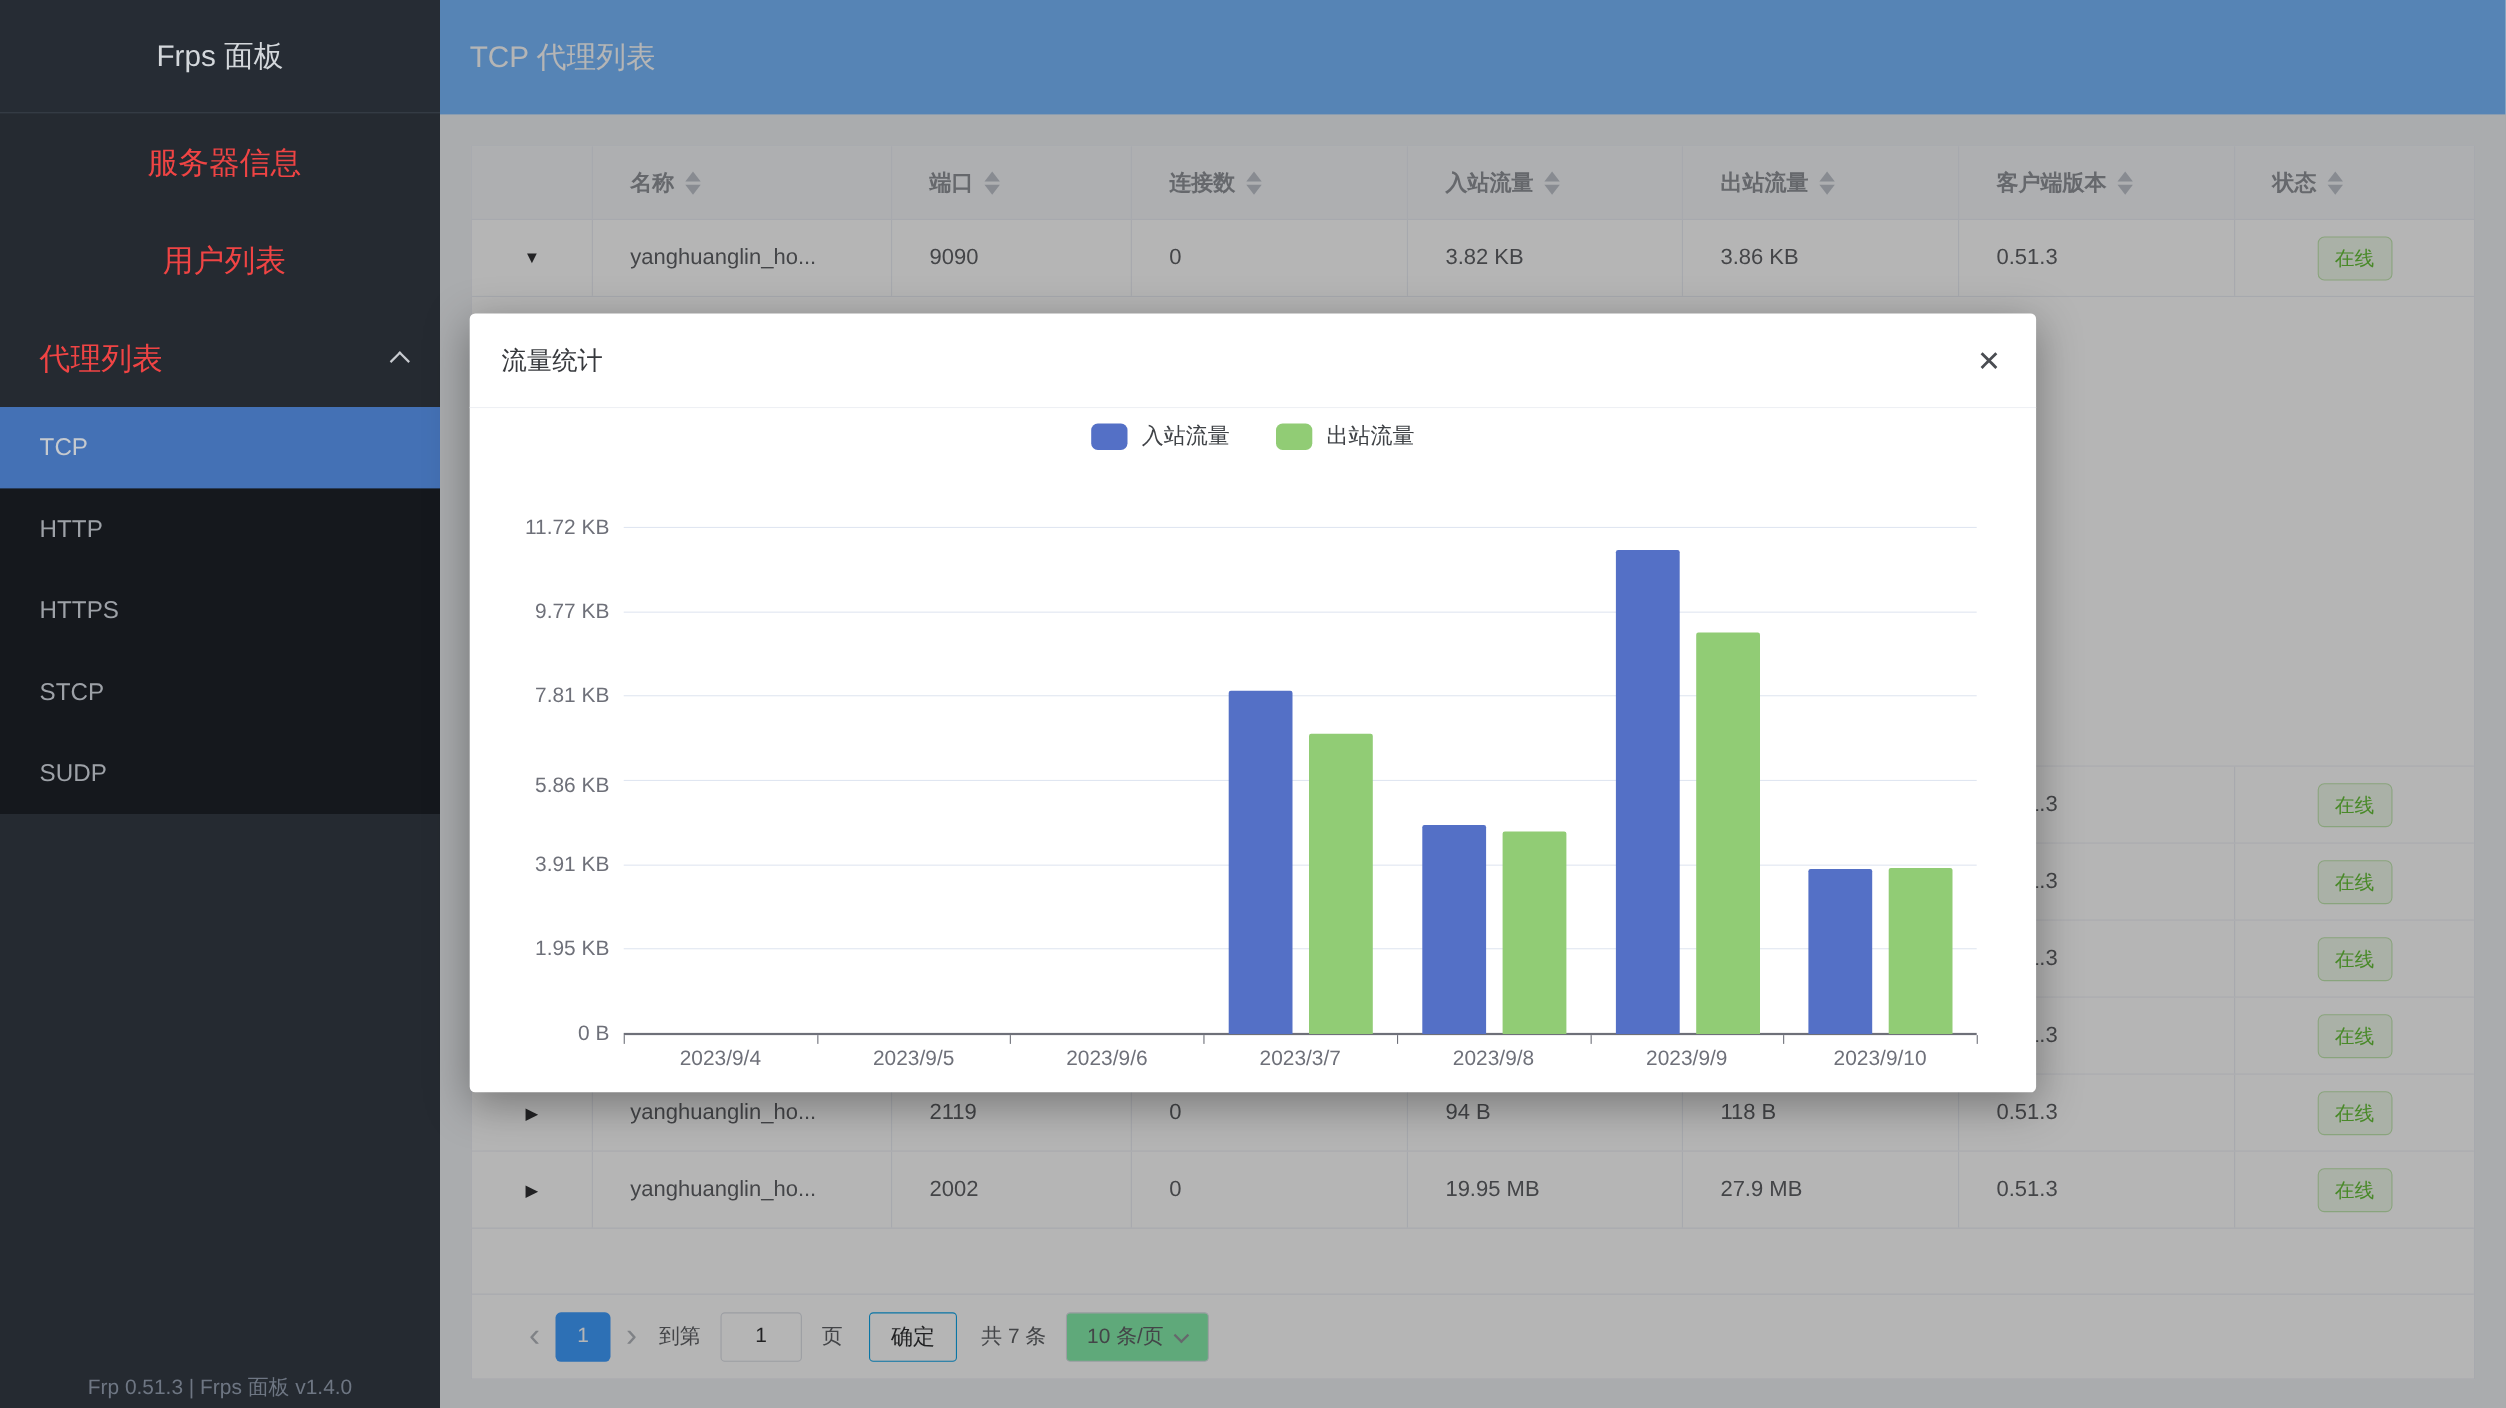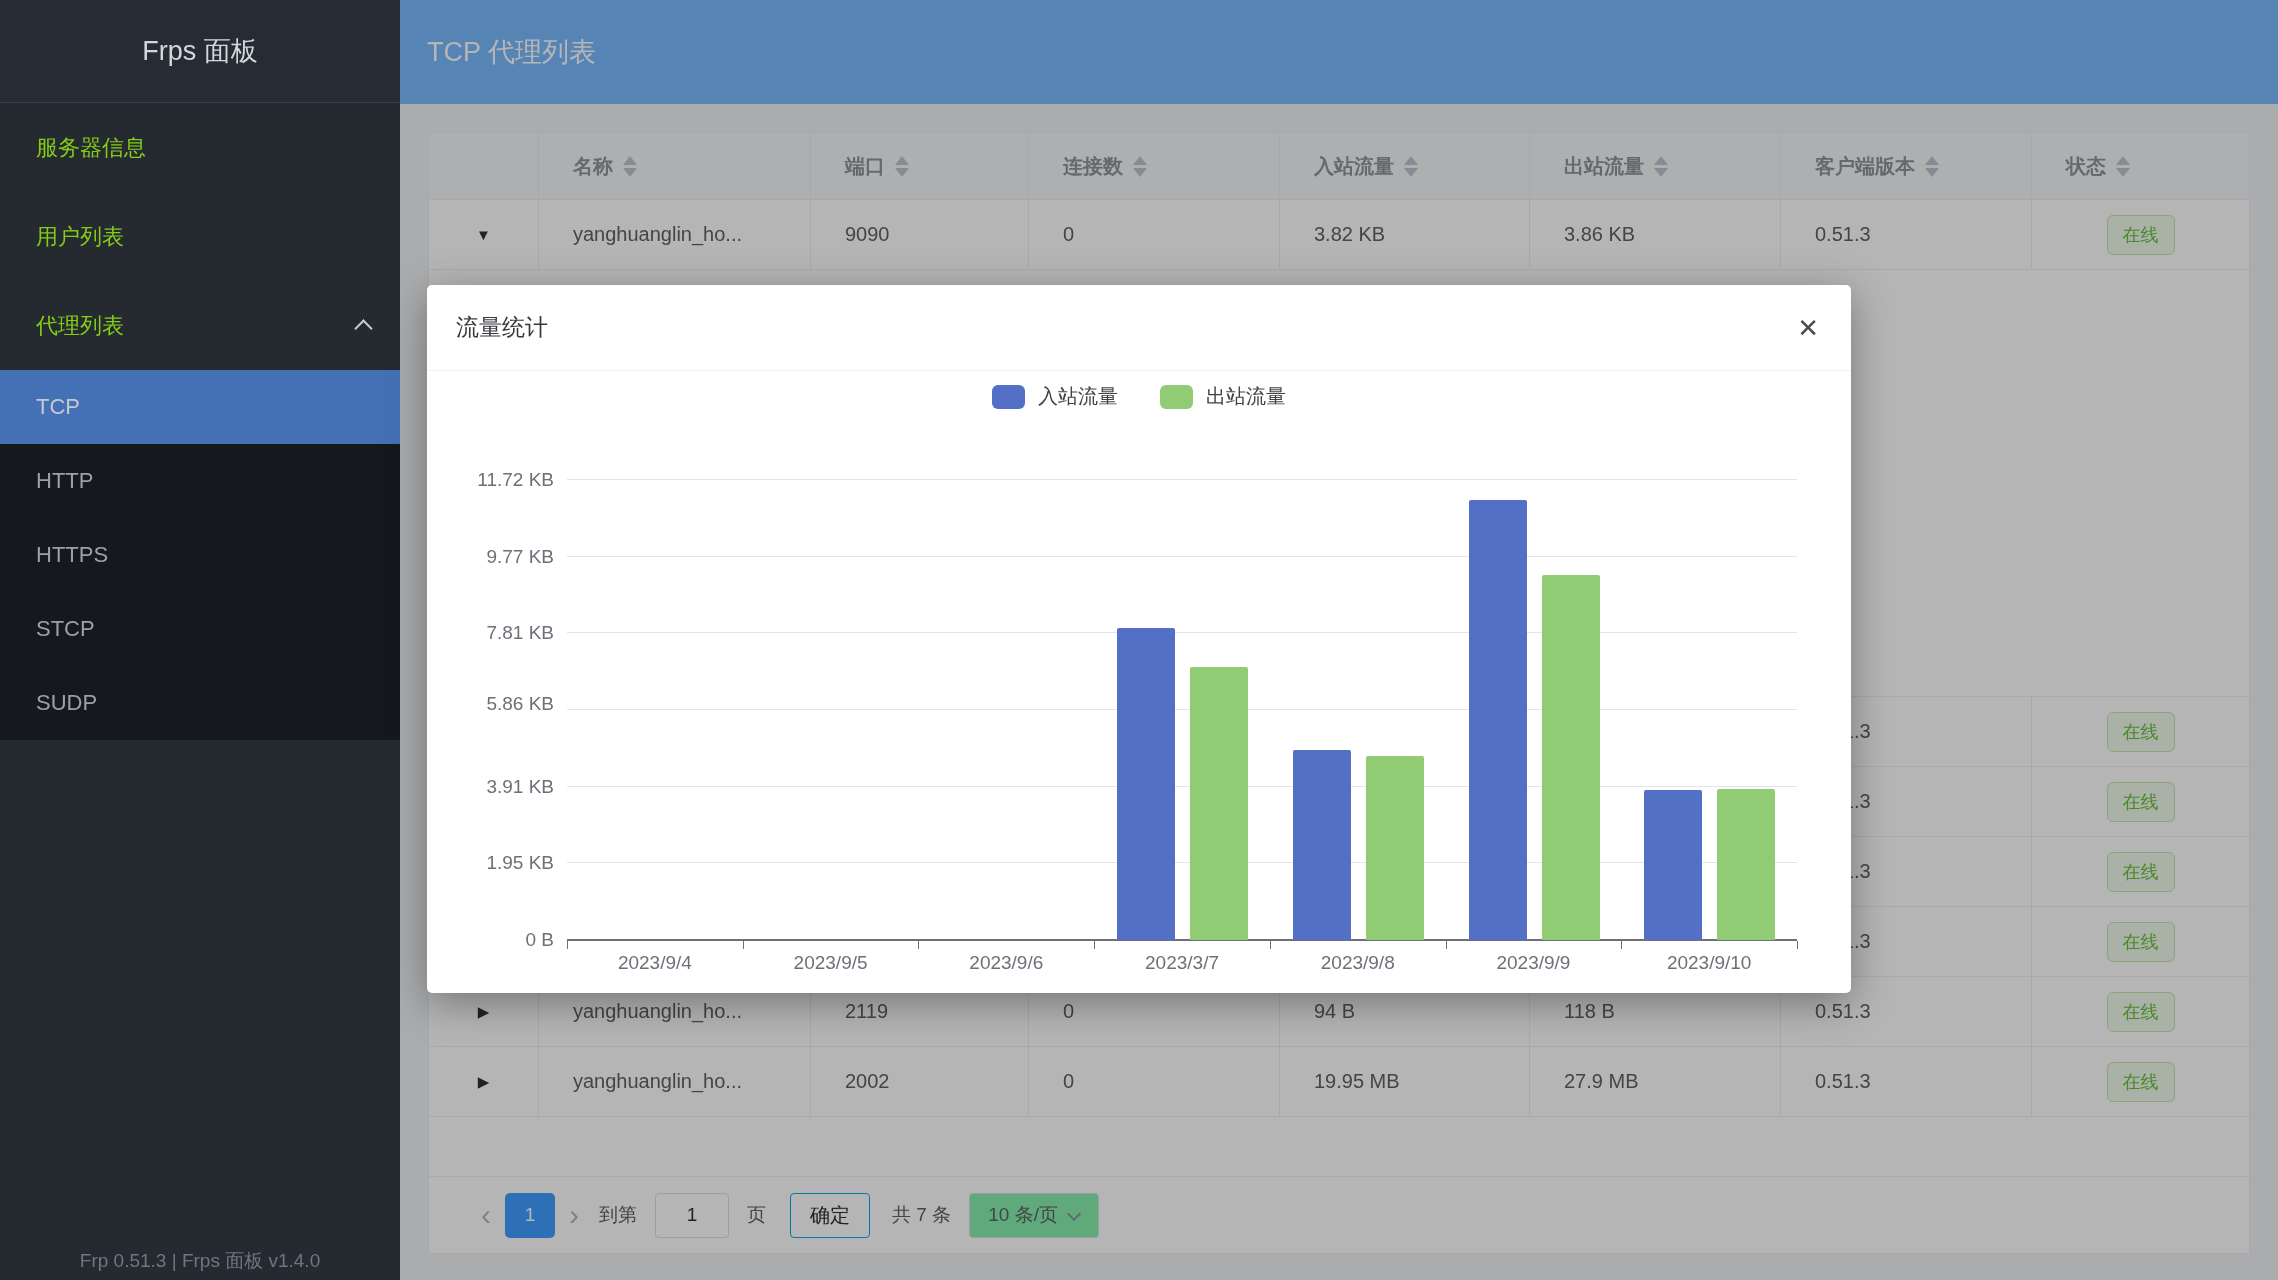--- a/index.html
+++ b/index.html
@@ -3,21 +3,21 @@
 <meta charset="utf-8">
 <style>
   html,body{margin:0;padding:0;background:#000;}
   *{box-sizing:border-box;font-family:"Liberation Sans","DejaVu Sans",sans-serif;}
   #app{position:relative;width:2278px;height:1280px;overflow:hidden;background:var(--page-bg,#f0f2f5);}
 
   
   .sidebar{position:absolute;left:0;top:0;width:400px;height:1280px;background:#252a31;z-index:1;}
   .sb-title{height:103px;line-height:103px;text-align:center;font-size:27px;color:#d3d7db;
             border-bottom:1px solid #394049;background:#262c34;}
-  .sb-item{height:89px;display:flex;align-items:center;padding:0 28px 0 36px;font-size:22px;color:#84cc16;cursor:pointer;}
+  .sb-item{height:89px;display:flex;align-items:center;padding:0 28px 0 36px;font-size:28px;color:#ef4444;cursor:pointer;justify-content:center;}
   .sb-item .grow{flex:1;}
   .chev-up{width:16px;height:16px;position:relative;}
   .chev-up::before{content:"";position:absolute;left:1px;top:4px;width:11px;height:11px;
             border-left:2px solid #c8cbd0;border-top:2px solid #c8cbd0;transform:rotate(45deg);}
   .sb-submenu{background:#15181d;}
   .sb-sub-item{height:74px;display:flex;align-items:center;padding-left:36px;font-size:22px;color:#9da1a7;cursor:pointer;}
   .sb-sub-item.active{background:var(--sidebar-selected,#4471b5);color:#c6cacf;}
   .sb-footer{position:absolute;bottom:6px;left:0;width:100%;text-align:center;font-size:19px;color:#6e7683;}
 
   
@@ -367,20 +367,20 @@
         <div class="xlab">2023/9/6</div>
         <div class="xlab">2023/3/7</div>
         <div class="xlab">2023/9/8</div>
         <div class="xlab">2023/9/9</div>
         <div class="xlab">2023/9/10</div>
       </div>
     <div id="ylabels">
         <div class="ylab" style="top: 644px;">0 B</div>
         <div class="ylab" style="top: 567.333px;">1.95 KB</div>
         <div class="ylab" style="top: 490.667px;">3.91 KB</div>
-        <div class="ylab" style="top: 408px;">5.86 KB</div>
+        <div class="ylab" style="top: 419px;">5.86 KB</div>
         <div class="ylab" style="top: 337.333px;">7.81 KB</div>
         <div class="ylab" style="top: 260.667px;">9.77 KB</div>
         <div class="ylab" style="top: 184px;">11.72 KB</div>
       </div>
   </div>
 
 </div>
 
 </body></html>

